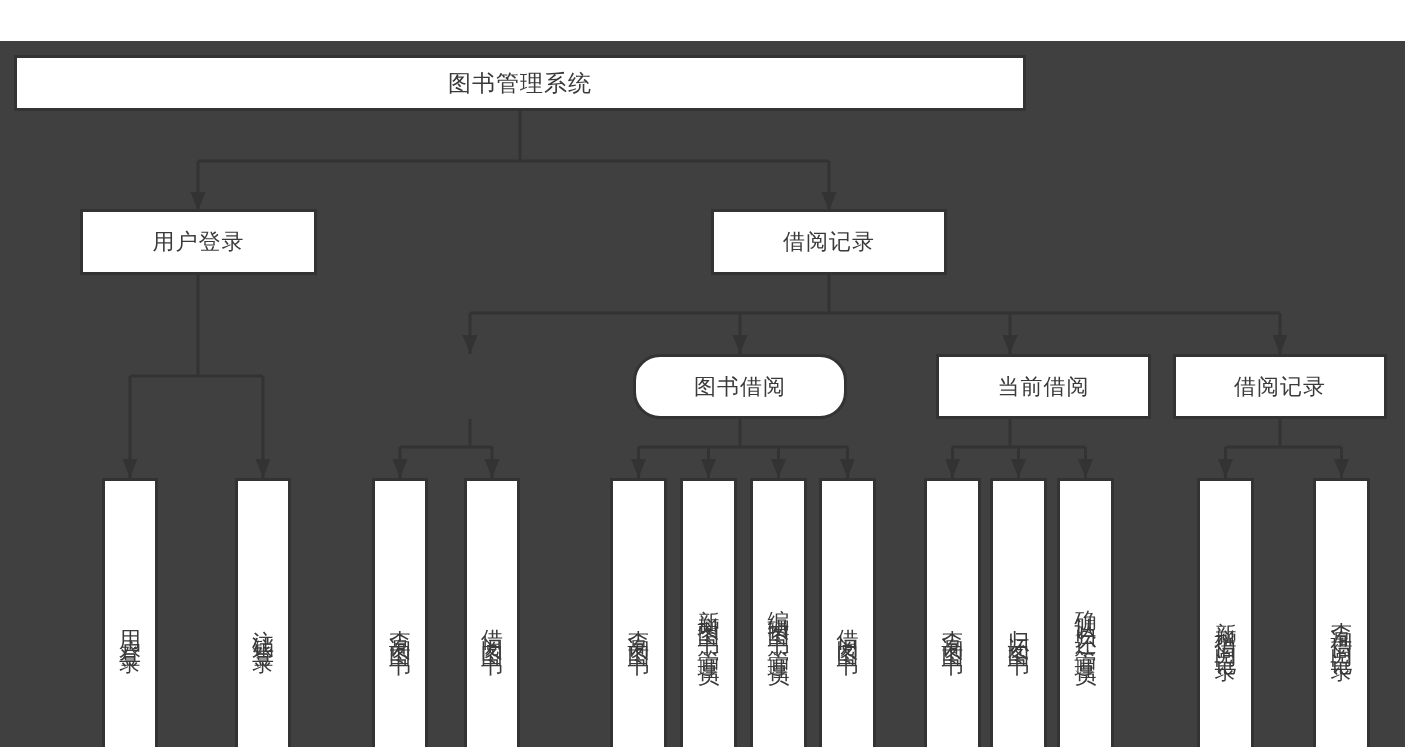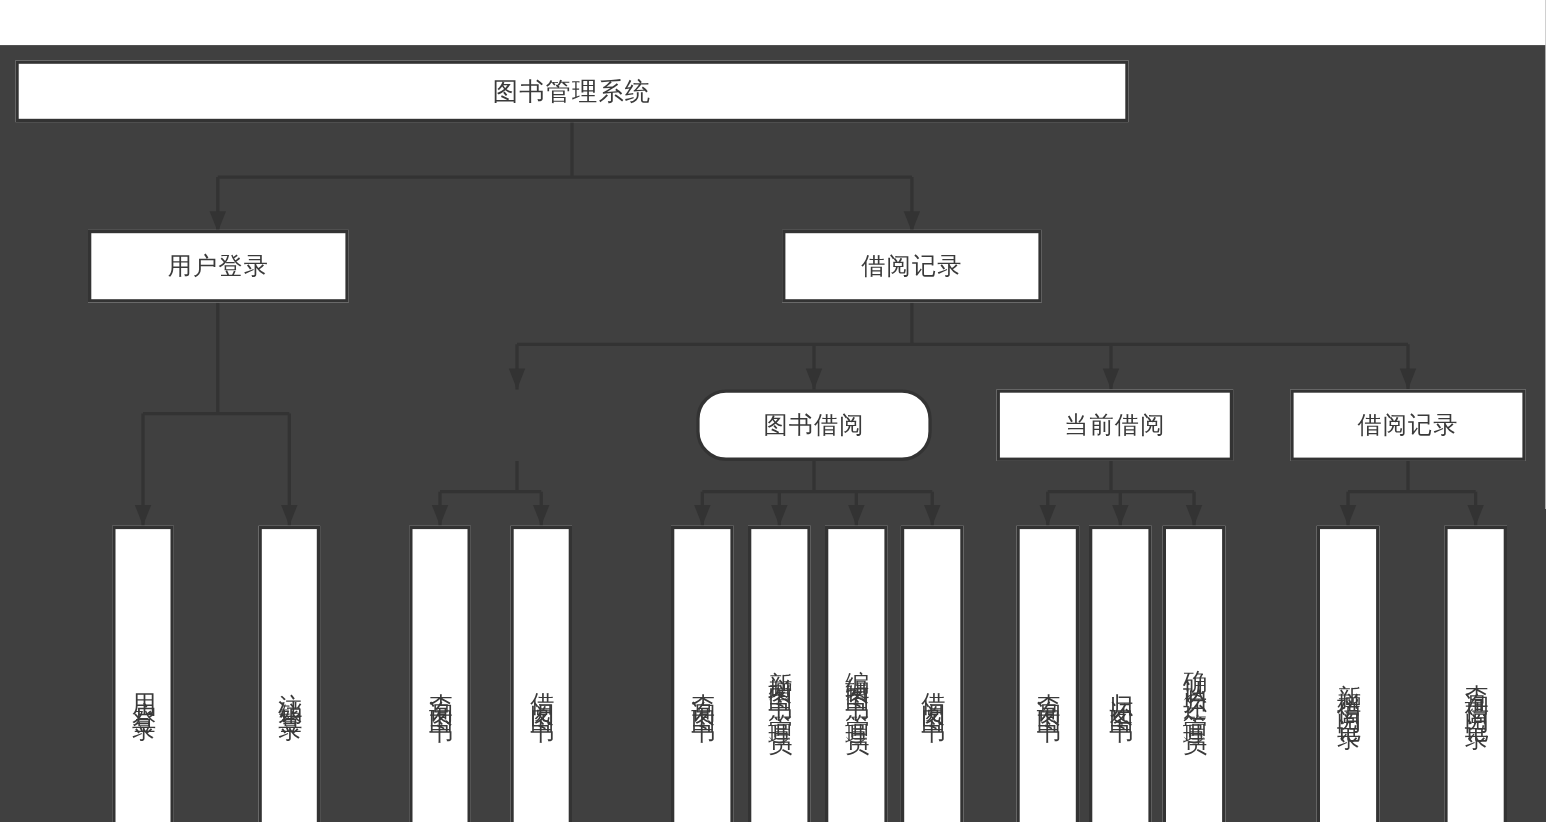--- a/index.html
+++ b/index.html
@@ -78,21 +78,21 @@
       <polygon points="1334,418 1349,418 1341.5,437"></polygon>
     </g>
   </svg>
 
   <div class="box hbox root" style="left:14px;top:14px;width:1012px;height:56px;">图书管理系统</div>
 
   <div class="box hbox" style="left:80px;top:168px;width:237px;height:66px;">用户登录</div>
   <div class="box hbox" style="left:711px;top:168px;width:236px;height:66px;">借阅记录</div>
 
   <div class="box hbox" style="left:633px;top:313px;width:214px;height:65px;border-radius:27px;">图书借阅</div>
-  <div class="box hbox" style="left:906px;top:313px;width:215px;height:65px;">当前借阅</div>
+  <div class="box hbox" style="left:936px;top:313px;width:215px;height:65px;">当前借阅</div>
   <div class="box hbox" style="left:1173px;top:313px;width:214px;height:65px;">借阅记录</div>
 
   <div class="box vbox" style="left:102px;top:437px;width:56px;height:300px;">用户登录</div>
   <div class="box vbox" style="left:235px;top:437px;width:56px;height:300px;">注销登录</div>
 
   <div class="box vbox" style="left:372px;top:437px;width:56px;height:300px;">查询图书</div>
   <div class="box vbox" style="left:464px;top:437px;width:56px;height:300px;">借阅图书</div>
 
   <div class="box vbox" style="left:610px;top:437px;width:57px;height:300px;">查询图书</div>
   <div class="box vbox" style="left:680px;top:437px;width:57px;height:300px;">新增图书（管理员）</div>

